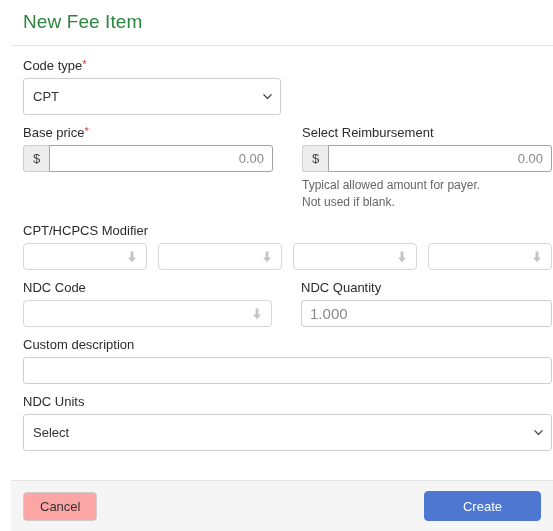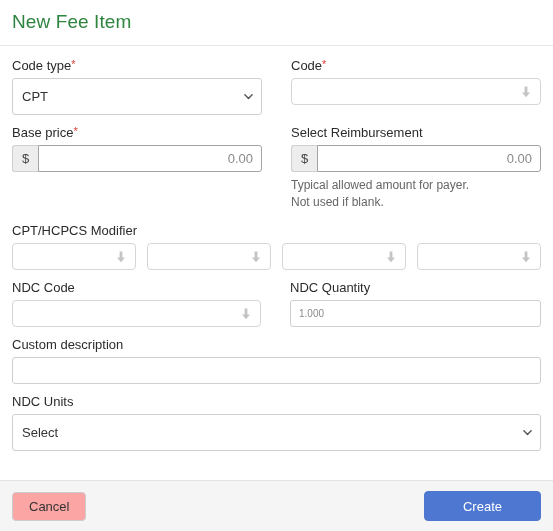--- a/index.html
+++ b/index.html
@@ -17,20 +17,21 @@
   }
 
   .modal {
     position: relative;
     width: 553px;
     height: 531px;
     box-sizing: border-box;
     background: #ffffff;
     display: flex;
     flex-direction: column;
+    padding-left: 11px;
   }
 
   
   .modal-header {
     height: 46px;
     box-sizing: border-box;
     border-bottom: 1px solid #e6e6e6;
     padding: 0 12px;
     display: flex;
     align-items: center;
@@ -168,21 +169,21 @@
   .input-group .money-input::placeholder { color: #8a8a8a; opacity: 1; }
 
   .text-input {
     width: 100%;
     height: 27px;
     box-sizing: border-box;
     border: 1px solid #cfcfcf;
     border-radius: 3px;
     background: #ffffff;
     font-family: "Liberation Sans", sans-serif;
-    font-size: 10px;
+    font-size: 15px;
     color: #555555;
     padding: 0 8px;
     outline: none;
   }
   .text-input::placeholder { color: #8a8a8a; opacity: 1; }
 
   .help-text {
     margin-top: 5px;
     font-size: 12px;
     color: #666666;
@@ -259,33 +260,20 @@
         <div class="native-select">
           <span>CPT</span>
           <span class="chev">
             <svg width="9" height="9" viewBox="0 0 10 10">
                 <path d="M1 3 L5 7.2 L9 3" fill="none" stroke="#555555" stroke-width="1.5" stroke-linecap="round" stroke-linejoin="round"></path>
               </svg>
           </span>
         </div>
       </div>
 
-      <div class="col-half form-group">
-        <label class="field-label">
-          <span>Code</span><span class="req">*</span>
-        </label>
-        <div class="s2">
-          <span></span>
-          <span class="dn-arrow">
-            <svg width="14" height="14" viewBox="0 0 14 14">
-                <path d="M5.6 1.5 h2.8 v6 h2.6 L7 12.3 L3 7.5 h2.6 z" fill="#c4c4c4"></path>
-              </svg>
-          </span>
-        </div>
-      </div>
     </div>
 
     <div class="row">
       <div class="col-half left form-group">
         <label class="field-label">
           <span>Base price</span><span class="req">*</span>
         </label>
         <div class="input-group">
           <span class="addon">$</span>
           <input class="money-input" type="text" placeholder="0.00" value="" style="">

